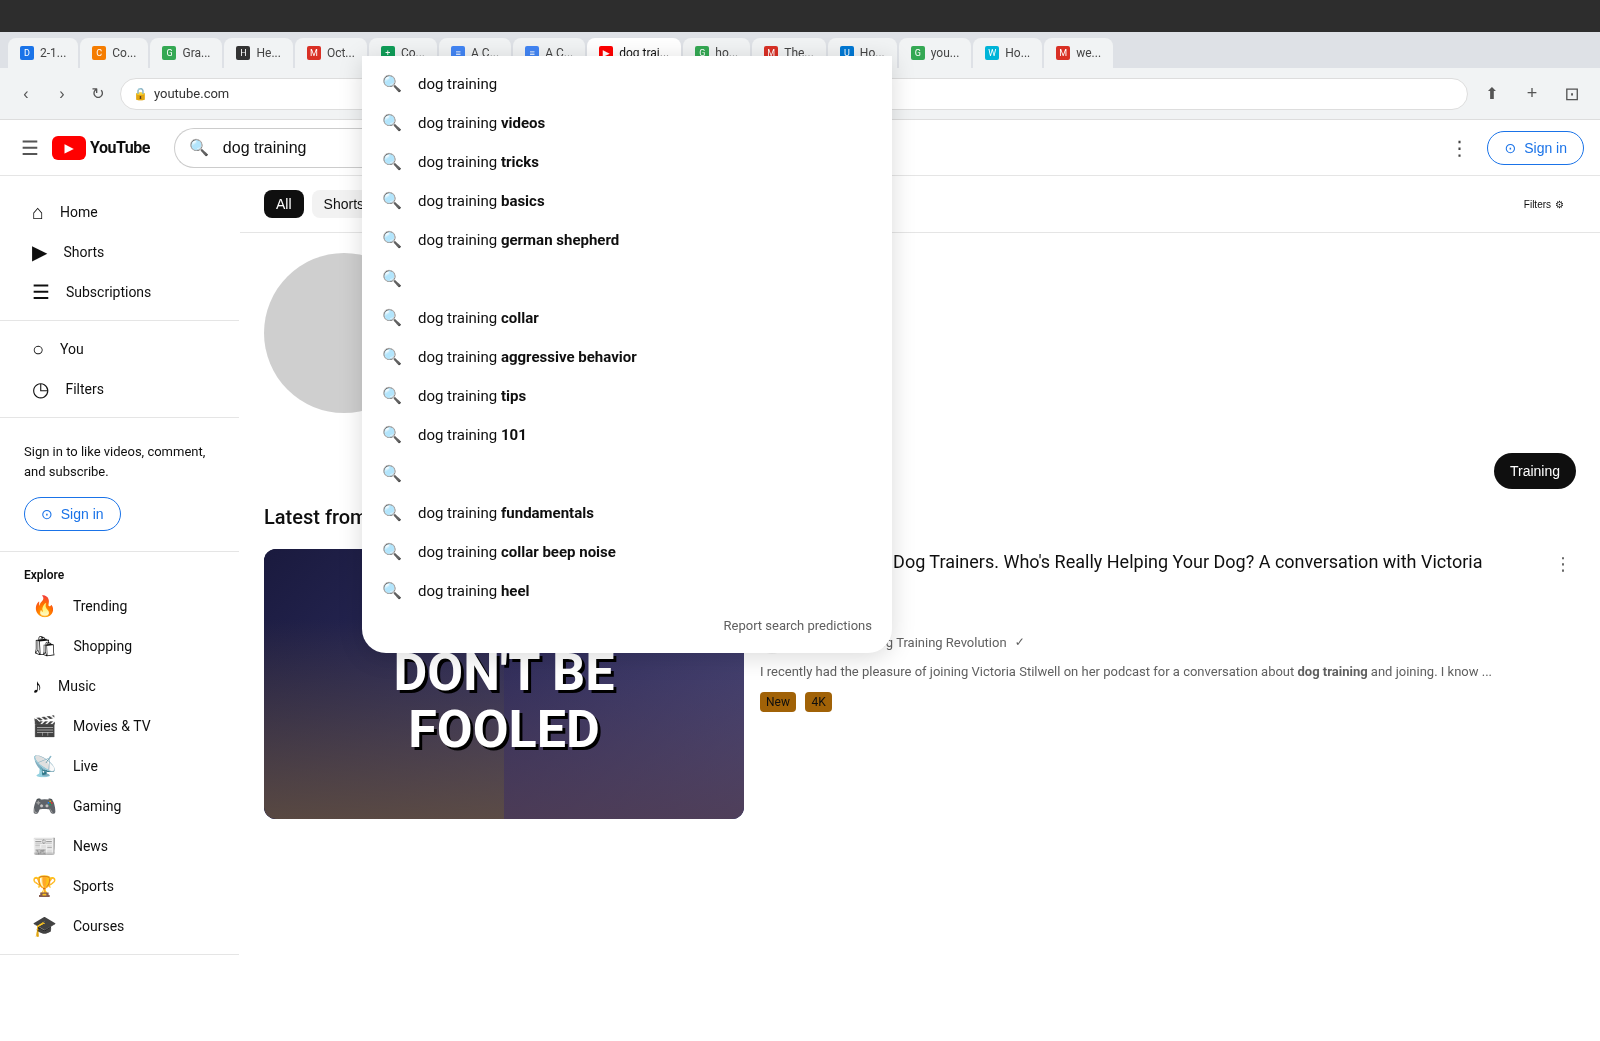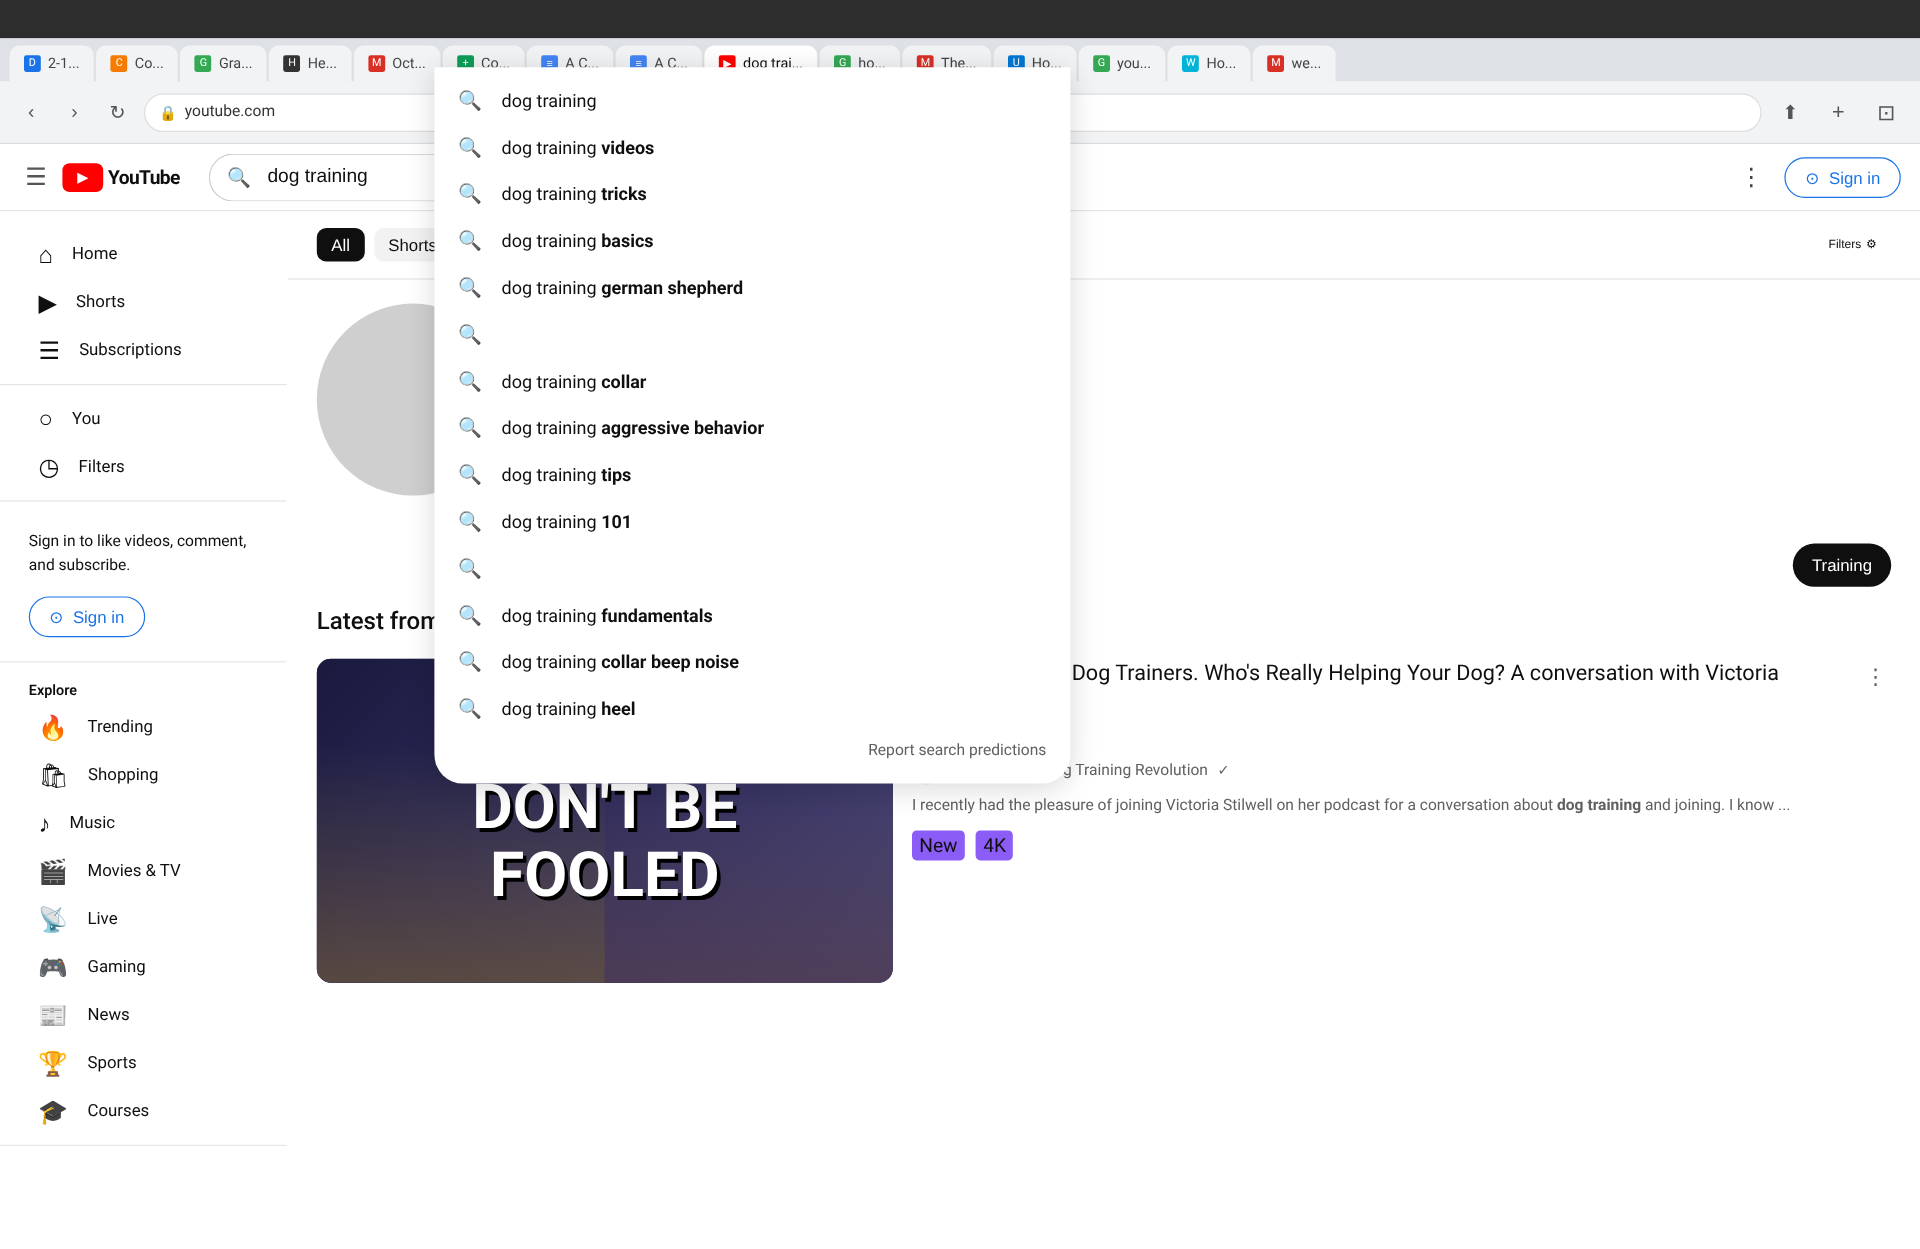--- a/index.html
+++ b/index.html
@@ -325,23 +325,23 @@
       background: #f2f2f2;
       display: flex; align-items: center; justify-content: center;
       font-size: 10px; color: #666; flex-shrink: 0;
     }
     .channel-name-small { font-size: 13px; color: #606060; }
     .verified-badge { font-size: 12px; color: #606060; }
     .video-desc { font-size: 13px; color: #606060; line-height: 1.5; }
     .video-badge {
       display: inline-block;
       padding: 3px 6px;
-      background: #8b5cf6;
+      background: #a16207;
       border-radius: 4px;
-      font-size: 16px;
+      font-size: 12px;
       color: #0f0f0f;
       margin-right: 6px;
     }
     .more-btn {
       background: none; border: none; cursor: pointer;
       font-size: 18px; color: #606060;
       padding: 4px;
       flex-shrink: 0;
     }
 

